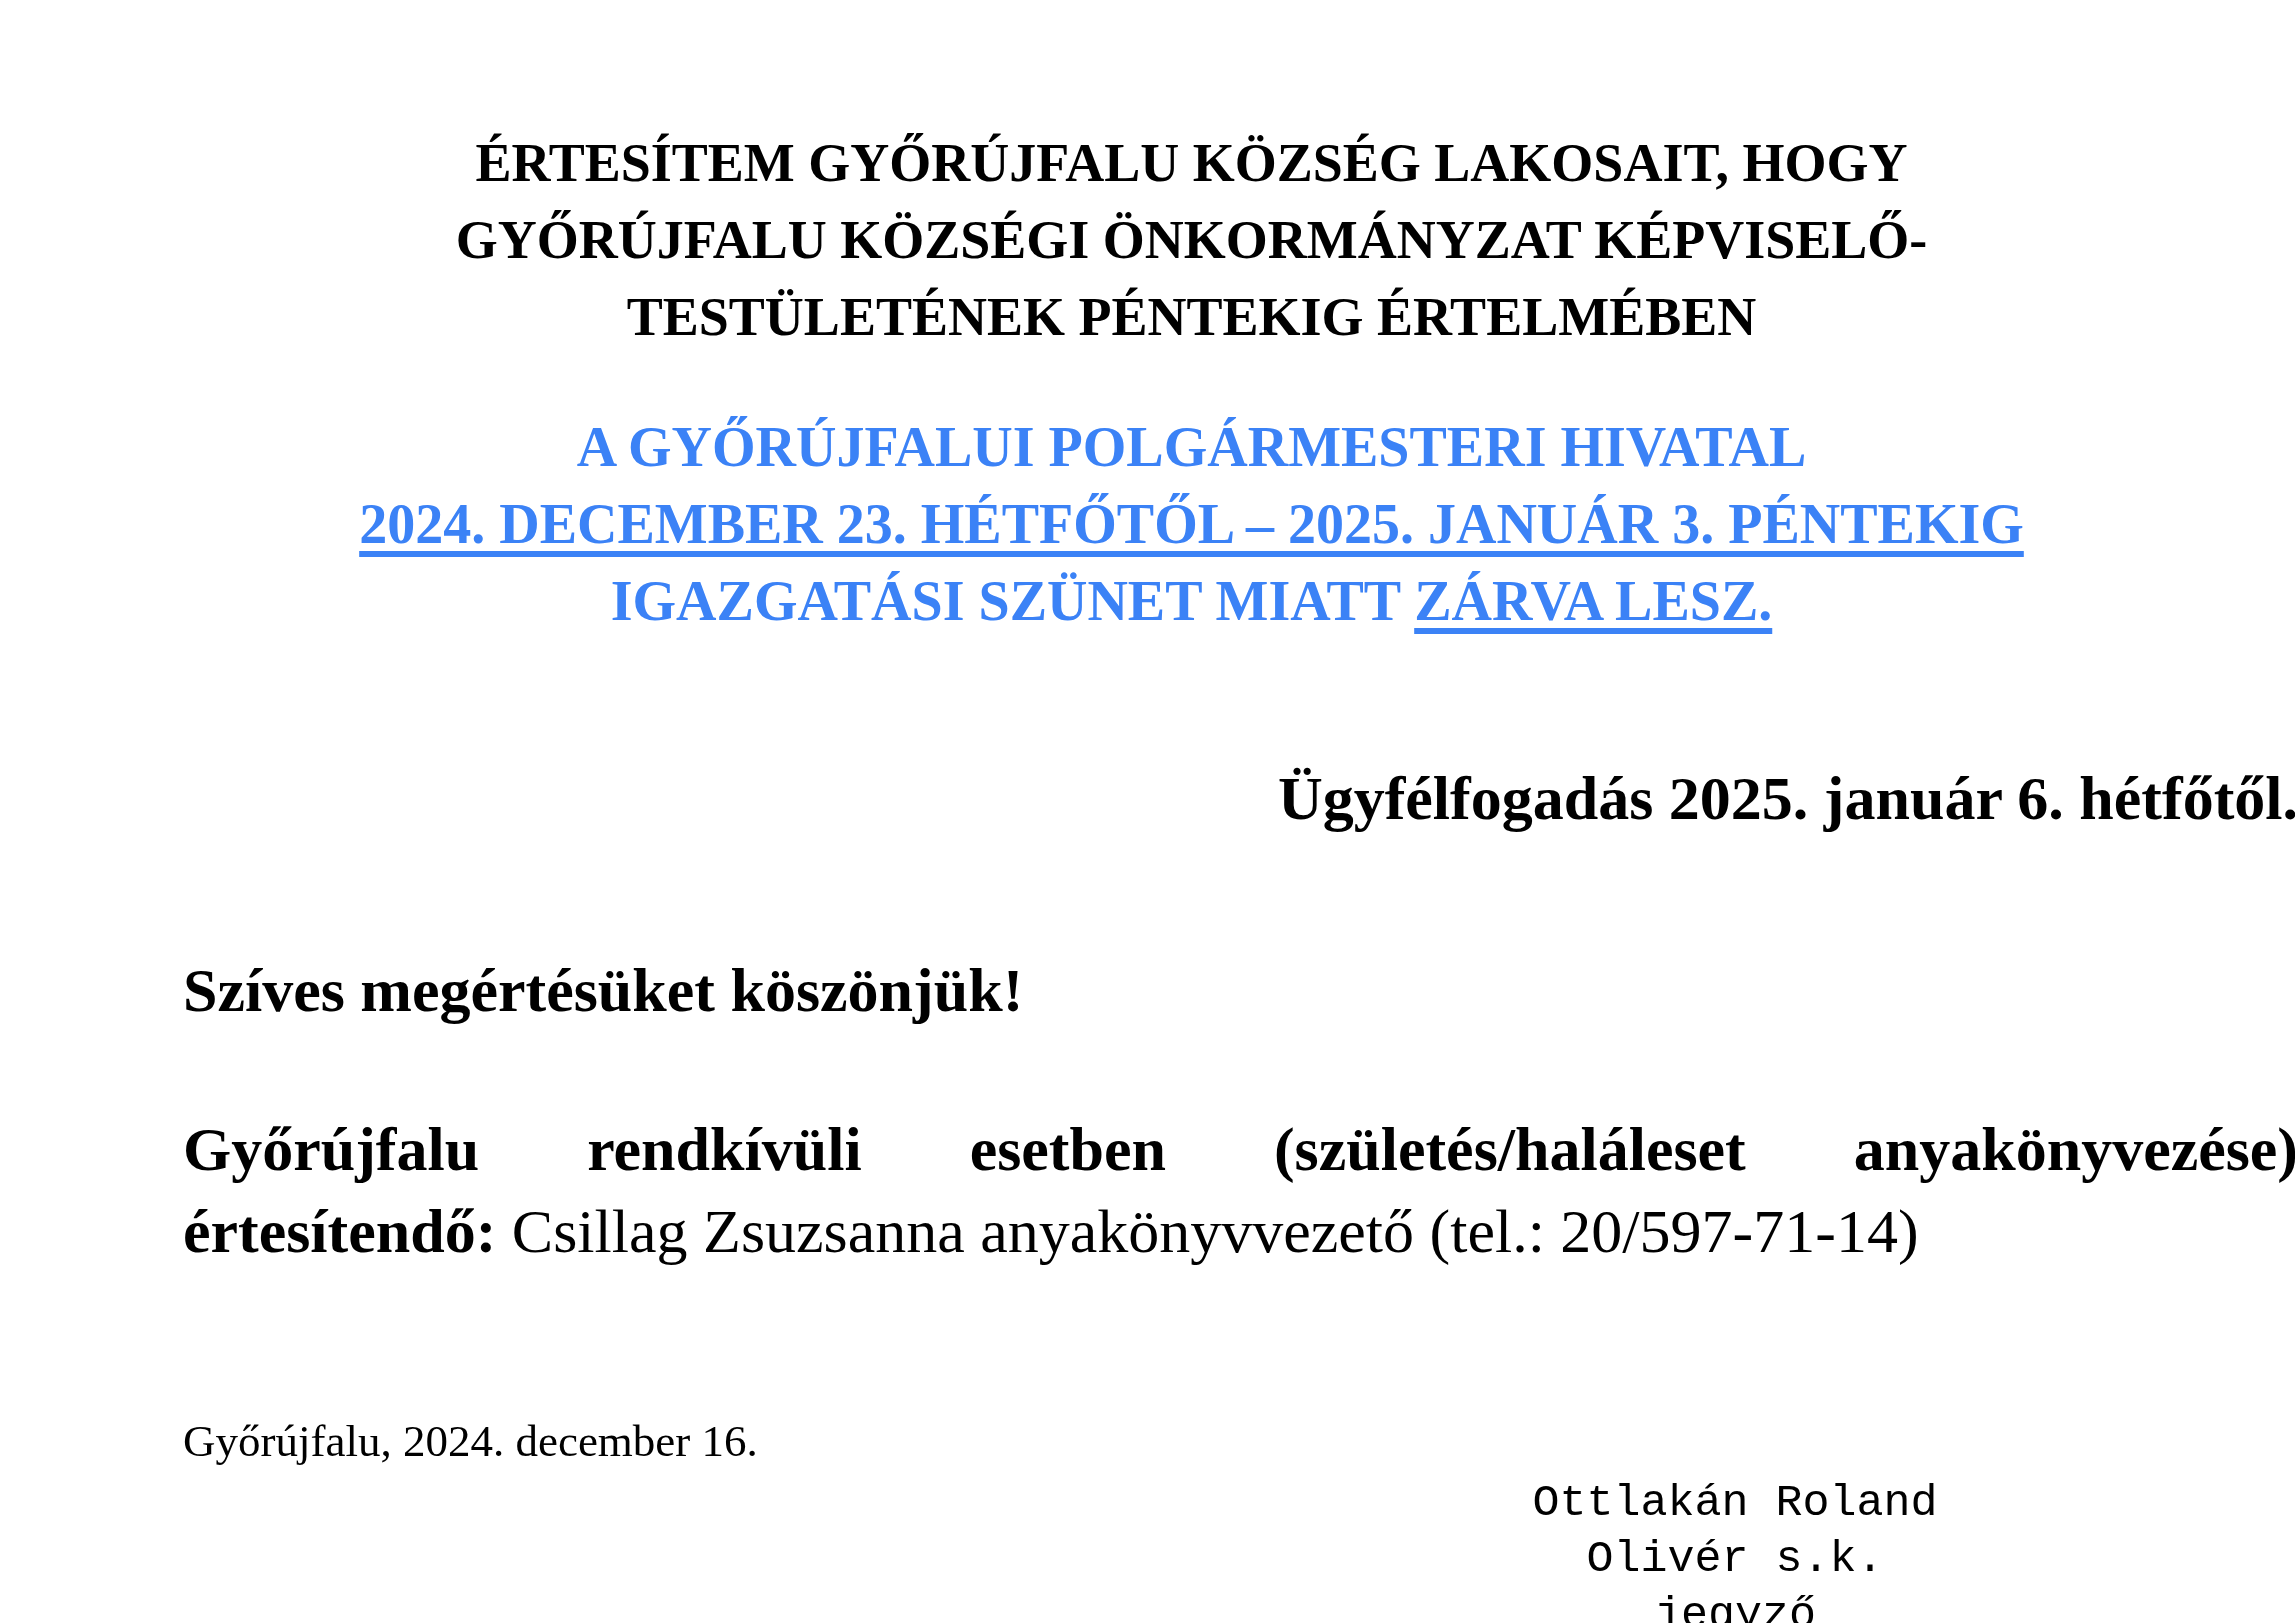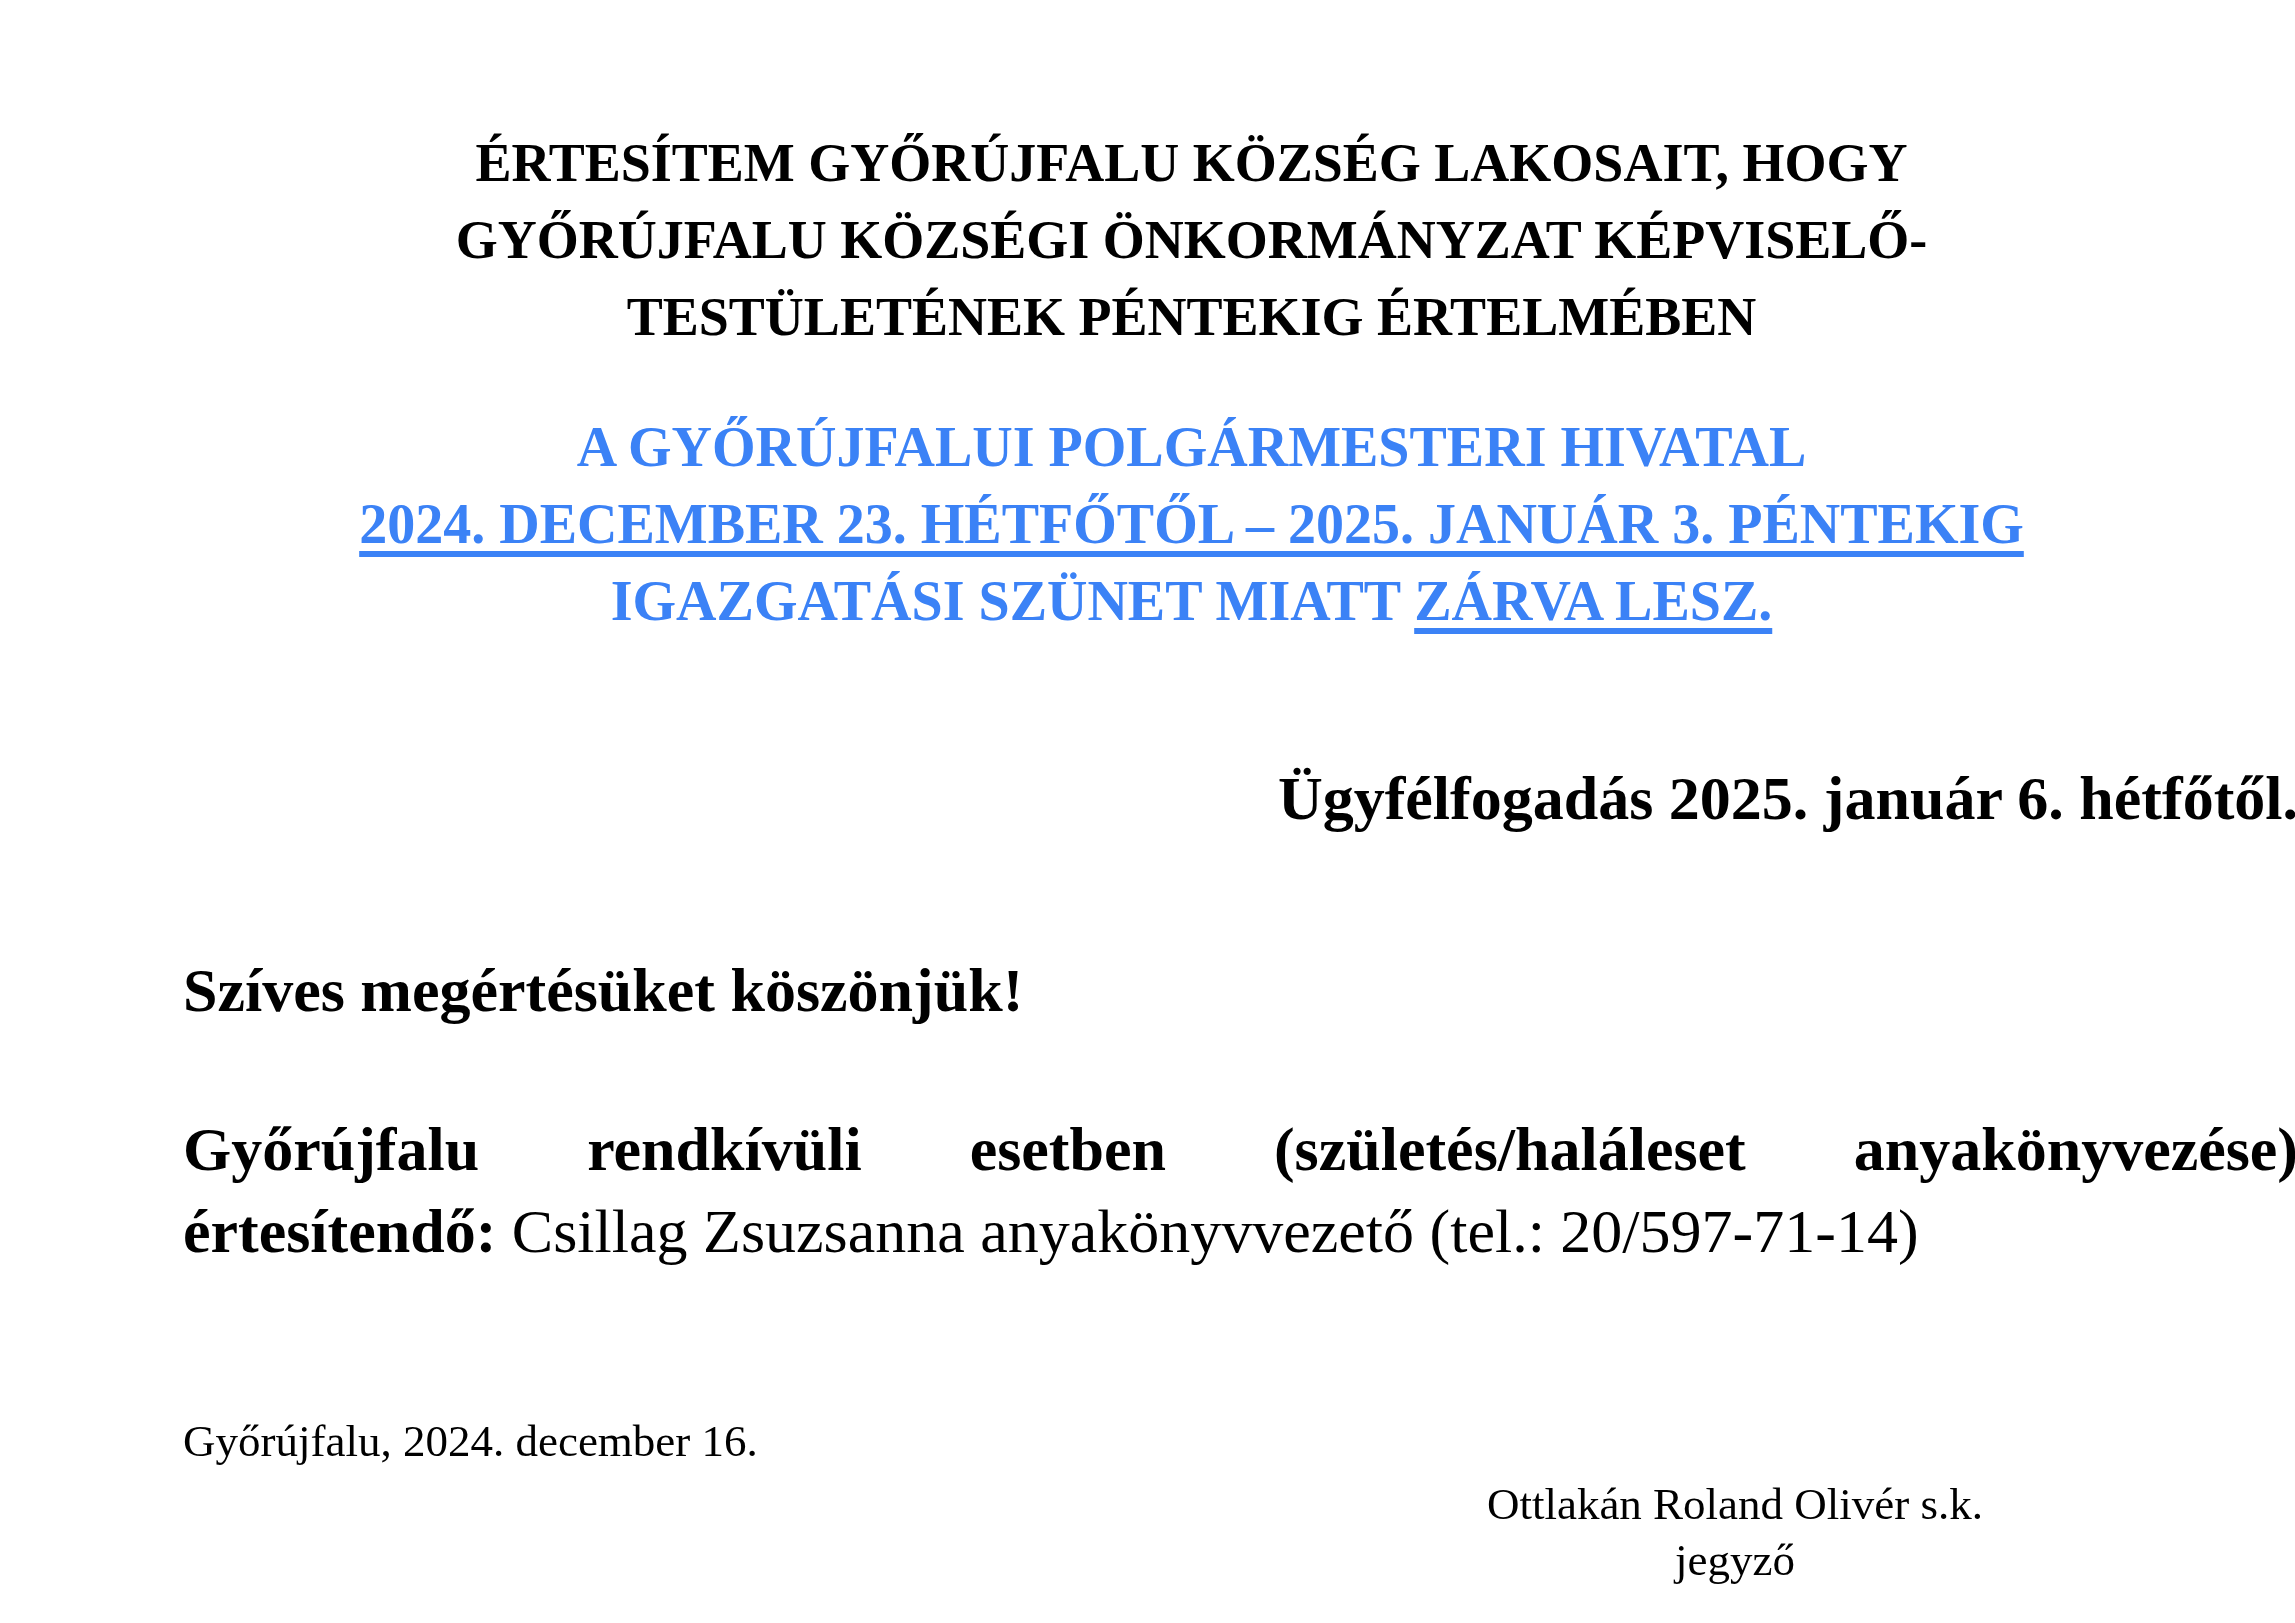--- a/index.html
+++ b/index.html
@@ -15,21 +15,21 @@
   .notice u { text-decoration:underline; text-decoration-thickness:5.6px; text-underline-offset:8.3px; }
   .body { position:absolute; left:139px; width:2115px; font-size:62px; line-height:82px; }
   .b { font-weight:bold; }
   .reception { top:757px;text-align:right; }
   .thanks { top:949px; }
   .extra { top:1108px; }
   .extra .just { display:block; text-align:justify; text-align-last:justify; }
   .extra .normal { font-weight:normal; }
   .date { position:absolute; left:139px; top:1413px; font-size:45px; line-height:56px; }
   .sign { position:absolute; left:1425px; width:532px; text-align:center; font-size:45px; line-height:56px; top:1476px; }
-  .sign span { display:block; }
+  .sign span { display:block;font-family:Liberation Mono, monospace; }
   .sign .title { margin-top:0; }
 </style>
 </head>
 <body>
 
 <div class="page">
 
   <div class="header">
     <span class="line">ÉRTESÍTEM GYŐRÚJFALU KÖZSÉG LAKOSAIT, HOGY</span>
     <span class="line">GYŐRÚJFALU KÖZSÉGI ÖNKORMÁNYZAT KÉPVISELŐ-</span>

